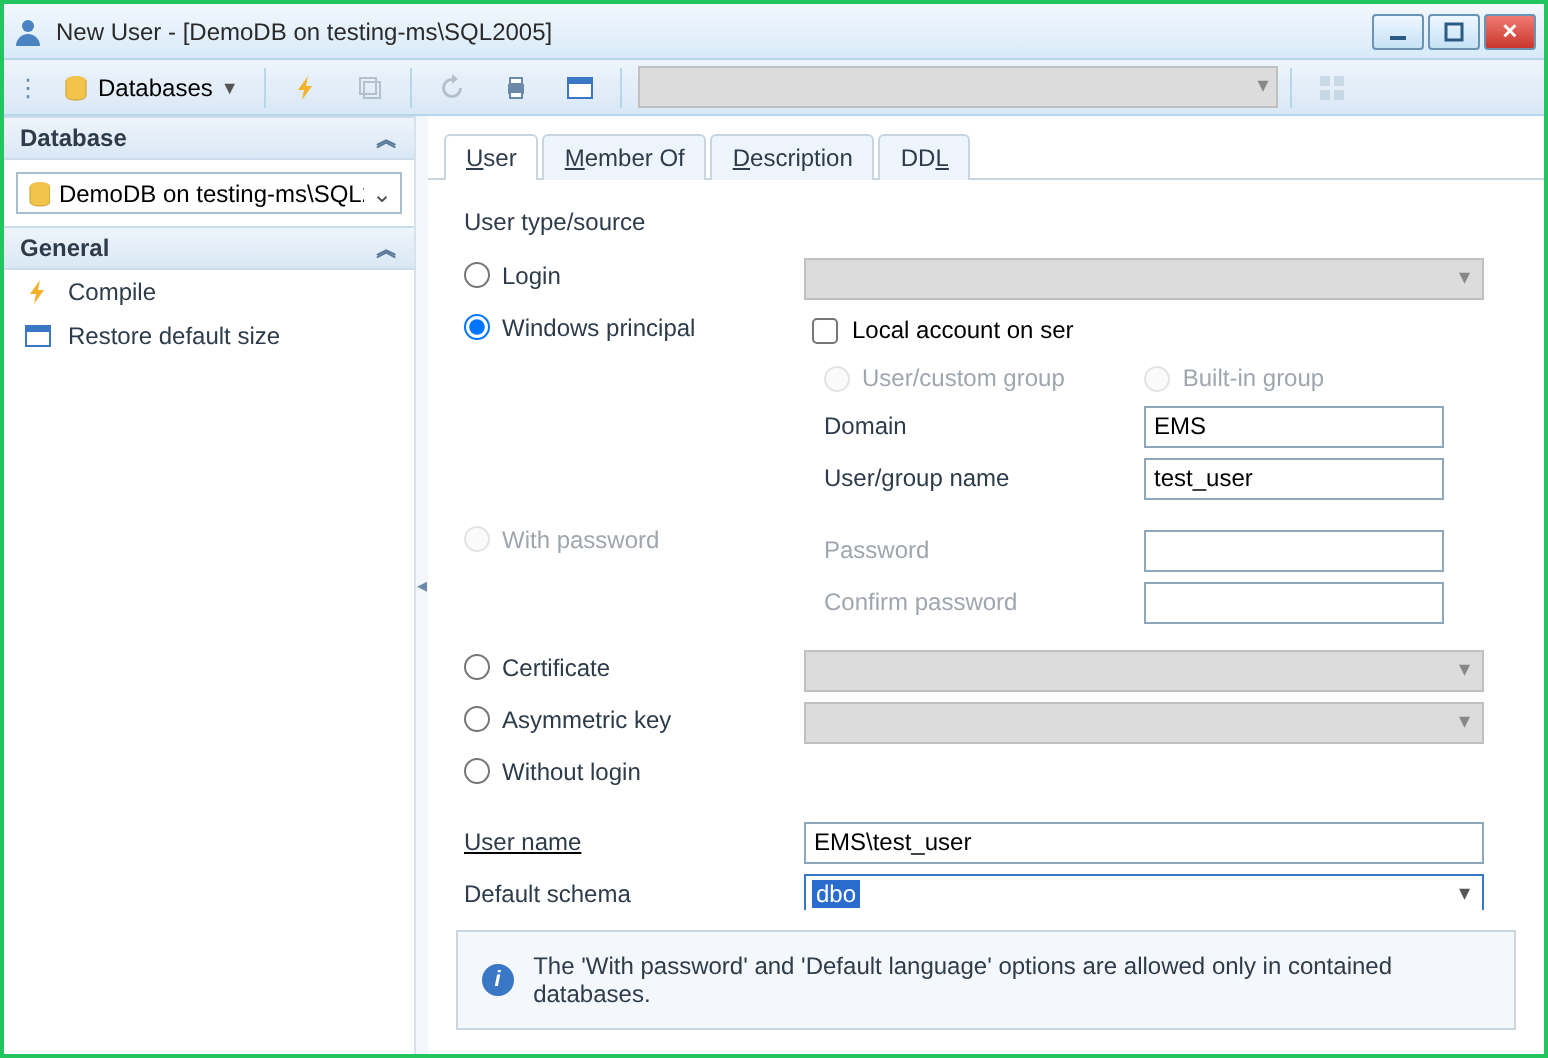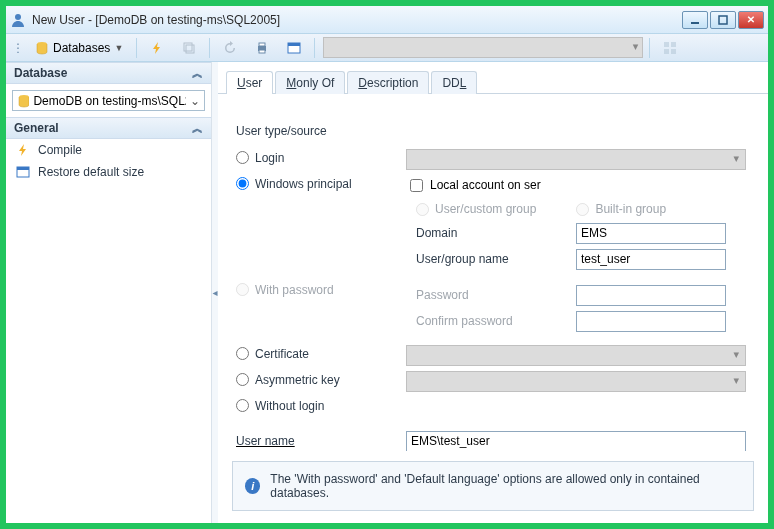--- a/index.html
+++ b/index.html
@@ -1,17 +1,17 @@
 <!DOCTYPE html>
 <html><head>
 <meta charset="utf-8">
 <style>
   * { box-sizing: border-box; font-family: "Segoe UI", Tahoma, sans-serif; font-size: 12px; }
   body { margin: 0; background: #fff; }
-  .window { width: 774px; height: 529px; border: 6px solid #22c55e; background: #fff; position: relative; }
+  .window { width: 774px; height: 529px; border: 2px solid #22c55e; background: #fff; position: relative; }
   .titlebar { height: 28px; background: linear-gradient(to bottom, #f2f8fd, #d8eaf9); display: flex; align-items: center; padding: 0 4px; border-bottom: 1px solid #b8d6ea; }
   .title-icon { width: 16px; height: 16px; margin-right: 6px; display: flex; align-items:center; justify-content:center;}
   .title-text { flex: 1; color: #2a2a2a; font-size: 12px; }
   .win-btns { display: flex; gap: 2px; }
   .win-btn { width: 26px; height: 18px; border: 1px solid #6b93b5; border-radius: 2px; display:flex; align-items:center; justify-content:center; font-size:10px; cursor:pointer;}
   .min-btn, .max-btn { background: linear-gradient(to bottom, #eef7ff, #c5e2f6); color:#2b5b82;}
   .close-btn { background: linear-gradient(to bottom, #f07b73, #c8372d); color:#fff; font-weight:bold;}
   .toolbar { height: 28px; background: linear-gradient(to bottom, #eef4fb, #d9e8f6); border-bottom: 1px solid #b8d6ea; display:flex; align-items:center; padding: 0 6px; gap:4px;}
   .tb-btn { height: 22px; padding: 0 6px; display:flex; align-items:center; gap:4px; border:1px solid transparent; border-radius:3px; cursor:pointer;justify-content:center;}
   .tb-sep { width:1px; height:20px; background:#b8d6ea; margin:0 2px;}
@@ -25,21 +25,21 @@
   .db-combo .arrow { margin-left:auto; color:#555;}
   .side-item { display:flex; gap:8px; padding:4px 10px; color:#2d3b4a; cursor:pointer;}
   .splitter { width:6px; background:#f3f7fb; display:flex; align-items:center; justify-content:center; cursor:ew-resize;}
   .splitter span { font-size:10px; color:#6b8aaa;}
   .main { flex:1; display:flex; flex-direction:column; background:#fff;}
   .tabstrip { height:24px; display:flex; align-items:flex-end; padding:0 8px; margin-top:8px; border-bottom:1px solid #c9d6e2;}
   .tab { padding:4px 10px 4px 10px; border:1px solid #c9d6e2; border-bottom:none; margin-right:2px; background:#eef4fb; border-top-left-radius:3px; border-top-right-radius:3px; color:#2d3b4a; cursor:pointer; position:relative; top:1px;}
   .tab.active { background:#fff; font-weight:normal;}
   .tab .ul { text-decoration: underline; }
   .form-area { flex:1; padding:10px 18px 6px 18px; overflow:auto; position:relative;}
-  .section-label { color:#2d3b4a; margin:20px 0 8px 0;}
+  .section-label { color:#2d3b4a; margin:4px 0 8px 0;}
   .row { display:flex; align-items:center; height:26px; }
   .row .lbl { width:170px; color:#2d3b4a;}
   .row .lbl.disabled { color:#a0a6ad;}
   .row .field { flex:1;}
   .radio { display:inline-flex; align-items:center; gap:6px; cursor:pointer;}
   .radio input { margin:0;}
   .radio.disabled { color:#a0a6ad; cursor:default;}
   .radio.disabled input { opacity:0.6;}
   .combo { height:21px; width:340px; background:#dcdcdc; border:1px solid #c0c0c0; position:relative;}
   .combo::after { content:"▾"; position:absolute; right:6px; top:2px; color:#888; font-size:11px;}
@@ -174,21 +174,21 @@
       </div>
     </div>
 
     <div class="splitter">
         <span>◂</span>
       </div>
 
     <div class="main">
       <div class="tabstrip">
         <div class="tab active"><span></span><span class="ul">U</span><span>ser</span></div>
-        <div class="tab"><span></span><span class="ul">M</span><span>only Of</span></div>
+        <div class="tab"><span></span><span class="ul">M</span><span>ember Of</span></div>
         <div class="tab"><span></span><span class="ul">D</span><span>escription</span></div>
         <div class="tab"><span>DD</span><span class="ul">L</span><span></span></div>
       </div>
 
       <div class="form-area">
         <div class="section-label">User type/source</div>
 
         <div class="row">
           <div class="lbl"><label class="radio">
                 <input type="radio" name="ut" style="">

